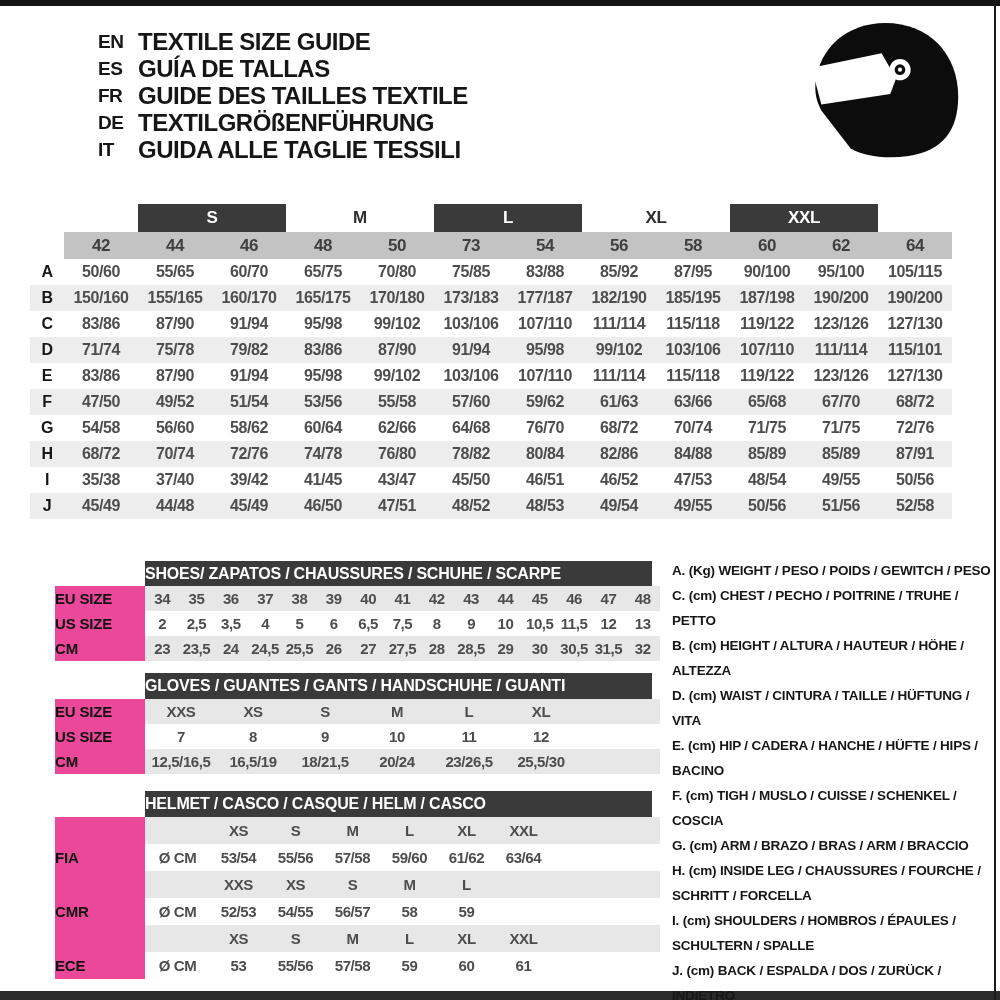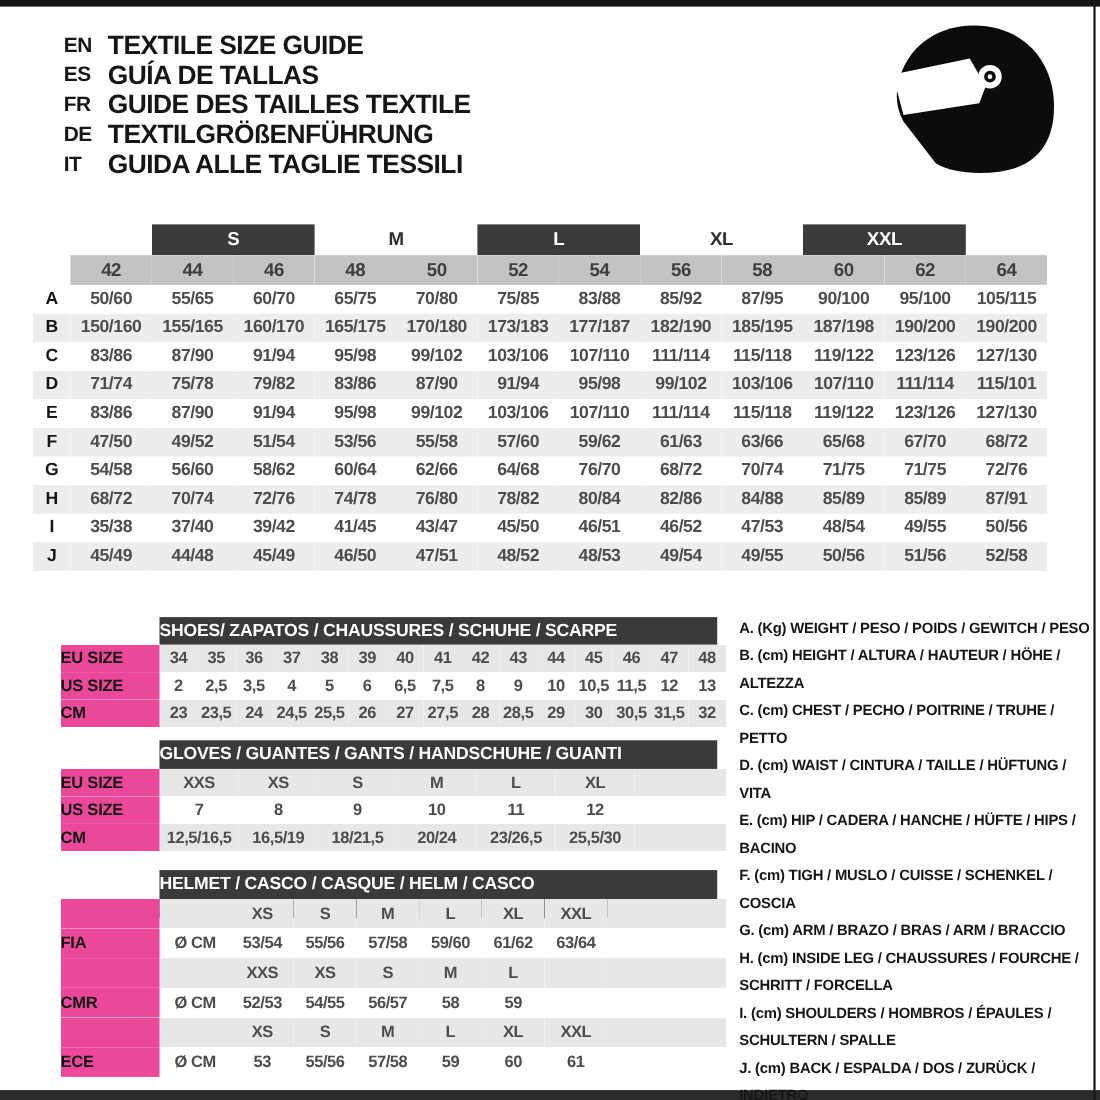--- a/index.html
+++ b/index.html
@@ -8,21 +8,21 @@
     width:1000px;height:1000px;position:relative;background:#ffffff;
     font-family:"Liberation Sans",sans-serif;overflow:hidden;
   }
   .abs{position:absolute;}
   
   .topbar{left:0;top:0;width:1000px;height:6px;background:#151515;}
   .botbar{left:0;top:991px;width:1000px;height:9px;background:#2a2a2a;}
   .rightline{left:994px;top:0;width:2px;height:1000px;background:#1a1a1a;}
   
   .langs{left:58px;top:28px;}
-  .lang-row{display:flex;line-height:27px;}
+  .lang-row{display:flex;line-height:27px;margin-left:40px;}
   .lang-code{width:40px;font-weight:bold;font-size:19px;color:#161616;letter-spacing:-0.5px;}
   .lang-label{font-weight:bold;font-size:24px;color:#161616;letter-spacing:-0.5px;white-space:nowrap;}
   
   .helmet-ico{left:800px;top:16px;width:165px;height:152px;}
   
   table{border-collapse:collapse;table-layout:fixed;}
   td{padding:0;text-align:center;vertical-align:middle;font-weight:bold;color:#4d4d4d;
      letter-spacing:-0.4px;white-space:nowrap;overflow:hidden;}
   
   .textile{left:30px;top:204px;width:922px;}
@@ -118,21 +118,21 @@
         <td class="band dark" colspan="2">XXL</td>
         <td class="band"></td>
       </tr>
       <tr>
         <td class="corner"></td>
         <td class="num">42</td>
         <td class="num">44</td>
         <td class="num">46</td>
         <td class="num">48</td>
         <td class="num">50</td>
-        <td class="num">52</td>
+        <td class="num">73</td>
         <td class="num">54</td>
         <td class="num">56</td>
         <td class="num">58</td>
         <td class="num">60</td>
         <td class="num">62</td>
         <td class="num">64</td>
       </tr>
       <tr>
         <td class="letter">A</td>
         <td>50/60</td>
@@ -488,22 +488,22 @@
         <td>59</td>
         <td>60</td>
         <td>61</td>
         <td></td>
       </tr>
     </tbody>
 </table>
 
 <div class="abs legend">
     <div>A. (Kg) WEIGHT / PESO / POIDS / GEWITCH / PESO</div>
+    <div>C. (cm) CHEST / PECHO / POITRINE / TRUHE / PETTO</div>
     <div>B. (cm) HEIGHT / ALTURA / HAUTEUR / HÖHE / ALTEZZA</div>
-    <div>C. (cm) CHEST / PECHO / POITRINE / TRUHE / PETTO</div>
     <div>D. (cm) WAIST / CINTURA / TAILLE / HÜFTUNG / VITA</div>
     <div>E. (cm) HIP / CADERA / HANCHE / HÜFTE / HIPS / BACINO</div>
     <div>F. (cm) TIGH / MUSLO / CUISSE / SCHENKEL / COSCIA</div>
     <div>G. (cm) ARM / BRAZO / BRAS / ARM / BRACCIO</div>
     <div>H. (cm) INSIDE LEG / CHAUSSURES / FOURCHE / SCHRITT / FORCELLA</div>
     <div>I. (cm) SHOULDERS / HOMBROS / ÉPAULES / SCHULTERN / SPALLE</div>
     <div>J. (cm) BACK / ESPALDA / DOS / ZURÜCK / INDIETRO</div>
   </div>
 
 </body></html>

